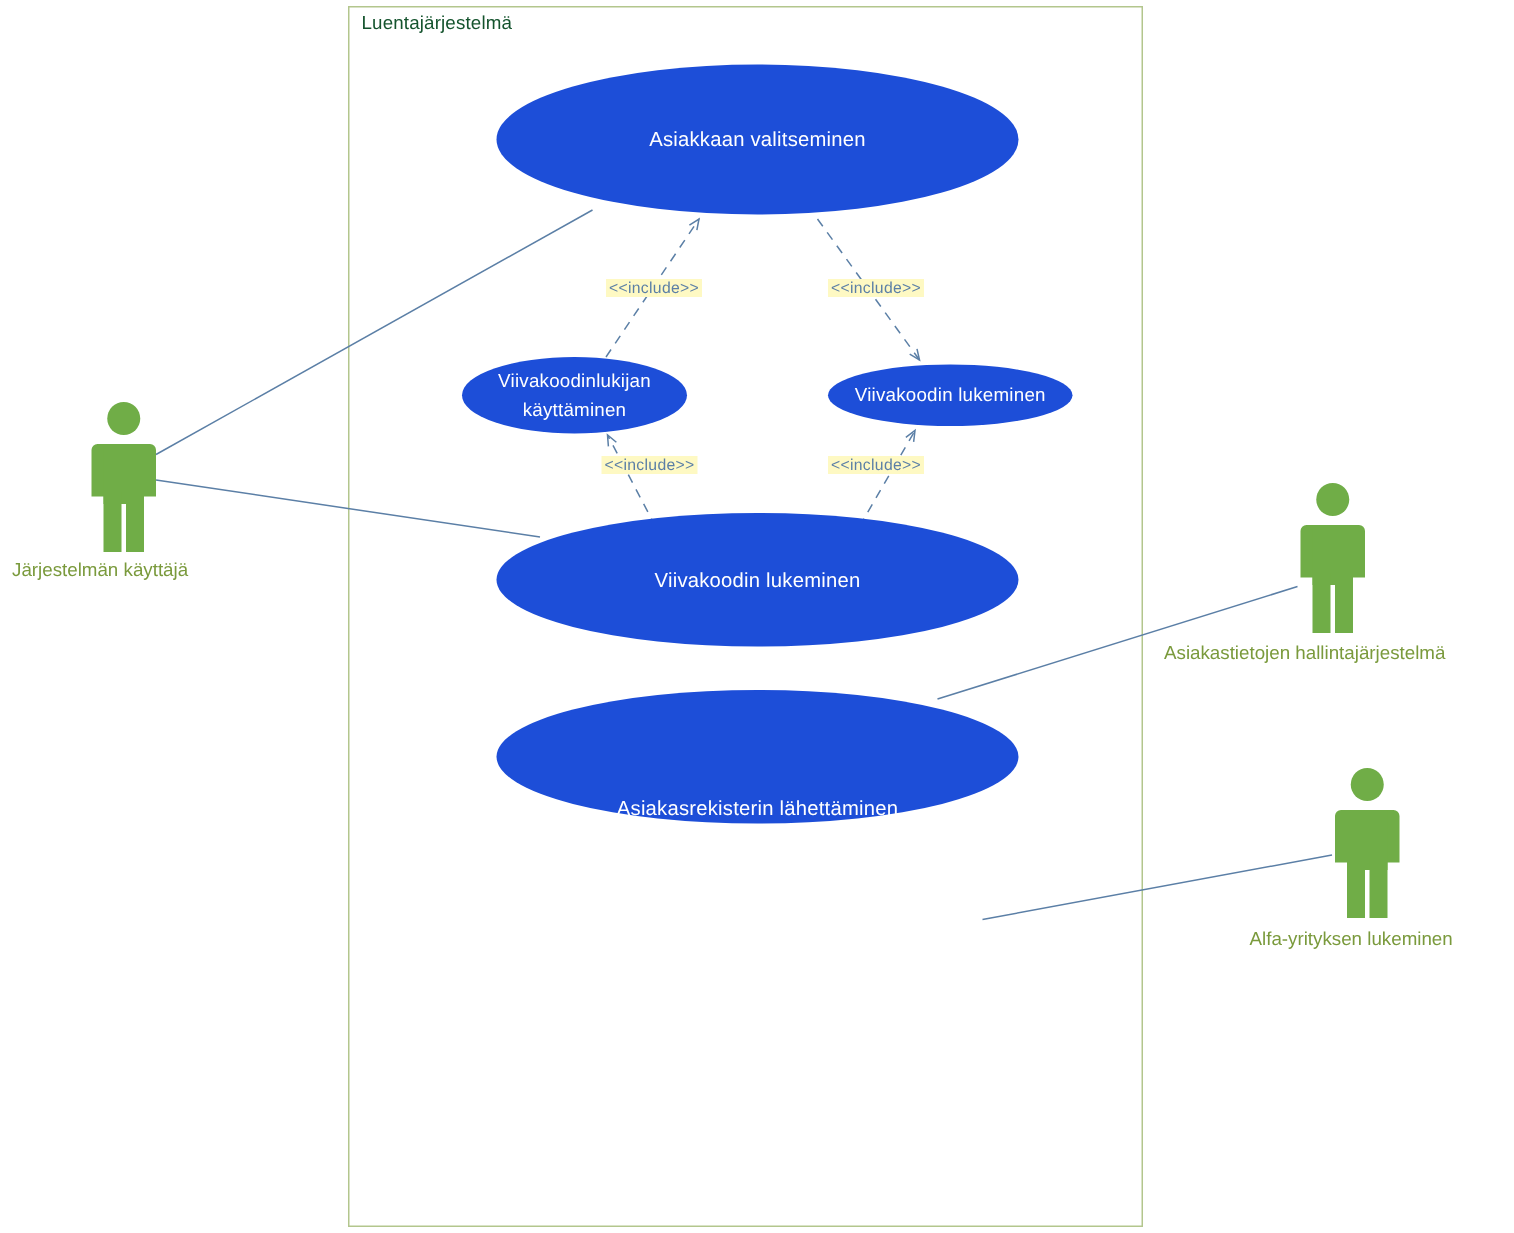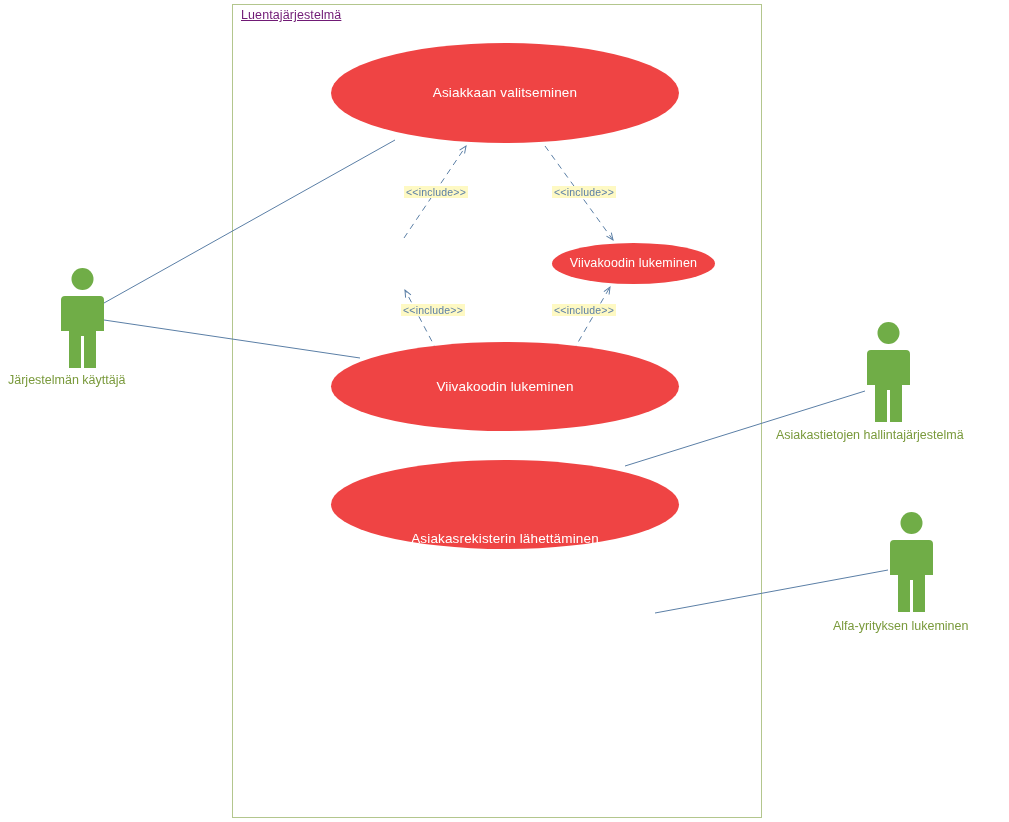--- a/index.html
+++ b/index.html
@@ -14,31 +14,30 @@
 
   
   .boundary {
     position:absolute;
     border:1.5px solid #b3c68d;
     background:transparent;
     box-sizing:border-box;
   }
   .boundary-label {
     position:absolute;
-    color:#701a75;
+    color:#14532d;
     font-size:12.5px;
     letter-spacing:.1px;
     white-space:nowrap;
-    text-decoration:underline;
   }
 
   
   .usecase {
     position:absolute;
-    background:#ef4444;
+    background:#1d4ed8;
     border-radius:50%;
     display:flex;
     align-items:center;
     justify-content:center;
     text-align:center;
     color:#ffffff;
     box-sizing:border-box;
   }
   .usecase .uc-label {
     font-size:13.5px;
@@ -102,20 +101,24 @@
   <div class="edge-label" style="left:552px; top:186px;">&lt;&lt;include&gt;&gt;</div>
   <div class="edge-label" style="left:401px; top:304px;">&lt;&lt;include&gt;&gt;</div>
   <div class="edge-label" style="left:552px; top:304px;">&lt;&lt;include&gt;&gt;</div>
 
   <div class="layer" id="node-layer">
 
     <div class="usecase" style="left:331px; top:43px; width:348px; height:100px;">
       <span class="uc-label">Asiakkaan valitseminen</span>
     </div>
 
+    <div class="usecase uc-small" style="left:308px; top:238px; width:150px; height:51px;">
+      <span class="uc-label">Viivakoodinlukijan
+käyttäminen</span>
+    </div>
 
     <div class="usecase uc-small" style="left:552px; top:243px; width:163px; height:41px;">
       <span class="uc-label">Viivakoodin lukeminen</span>
     </div>
 
     <div class="usecase" style="left:331px; top:342px; width:348px; height:89px;">
       <span class="uc-label">Viivakoodin lukeminen</span>
     </div>
 
     <div class="usecase" style="left:331px; top:460px; width:348px; height:89px;align-items:flex-end;">

